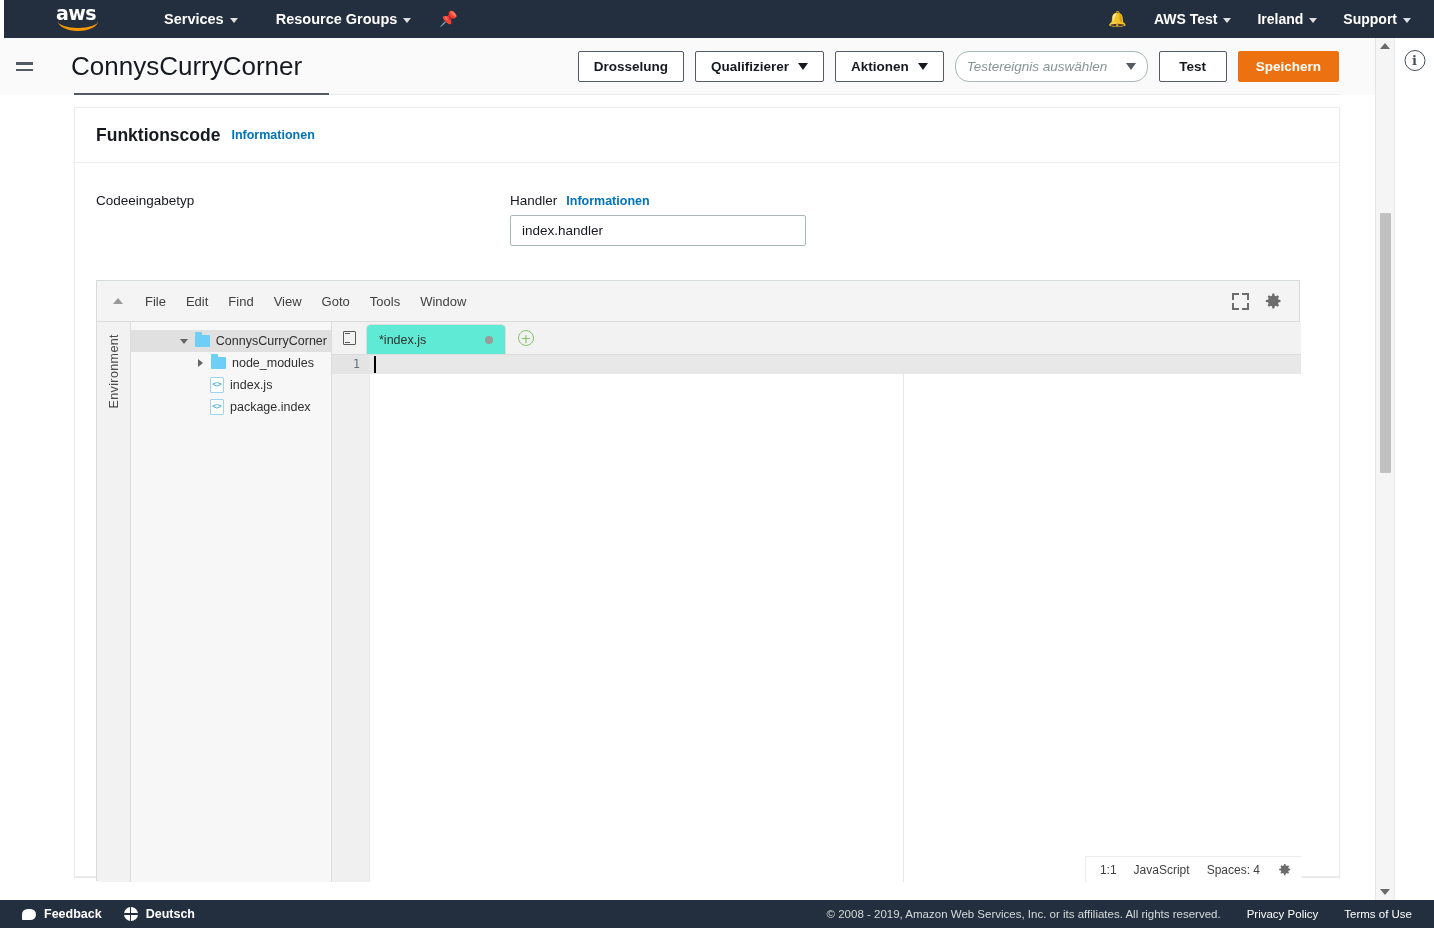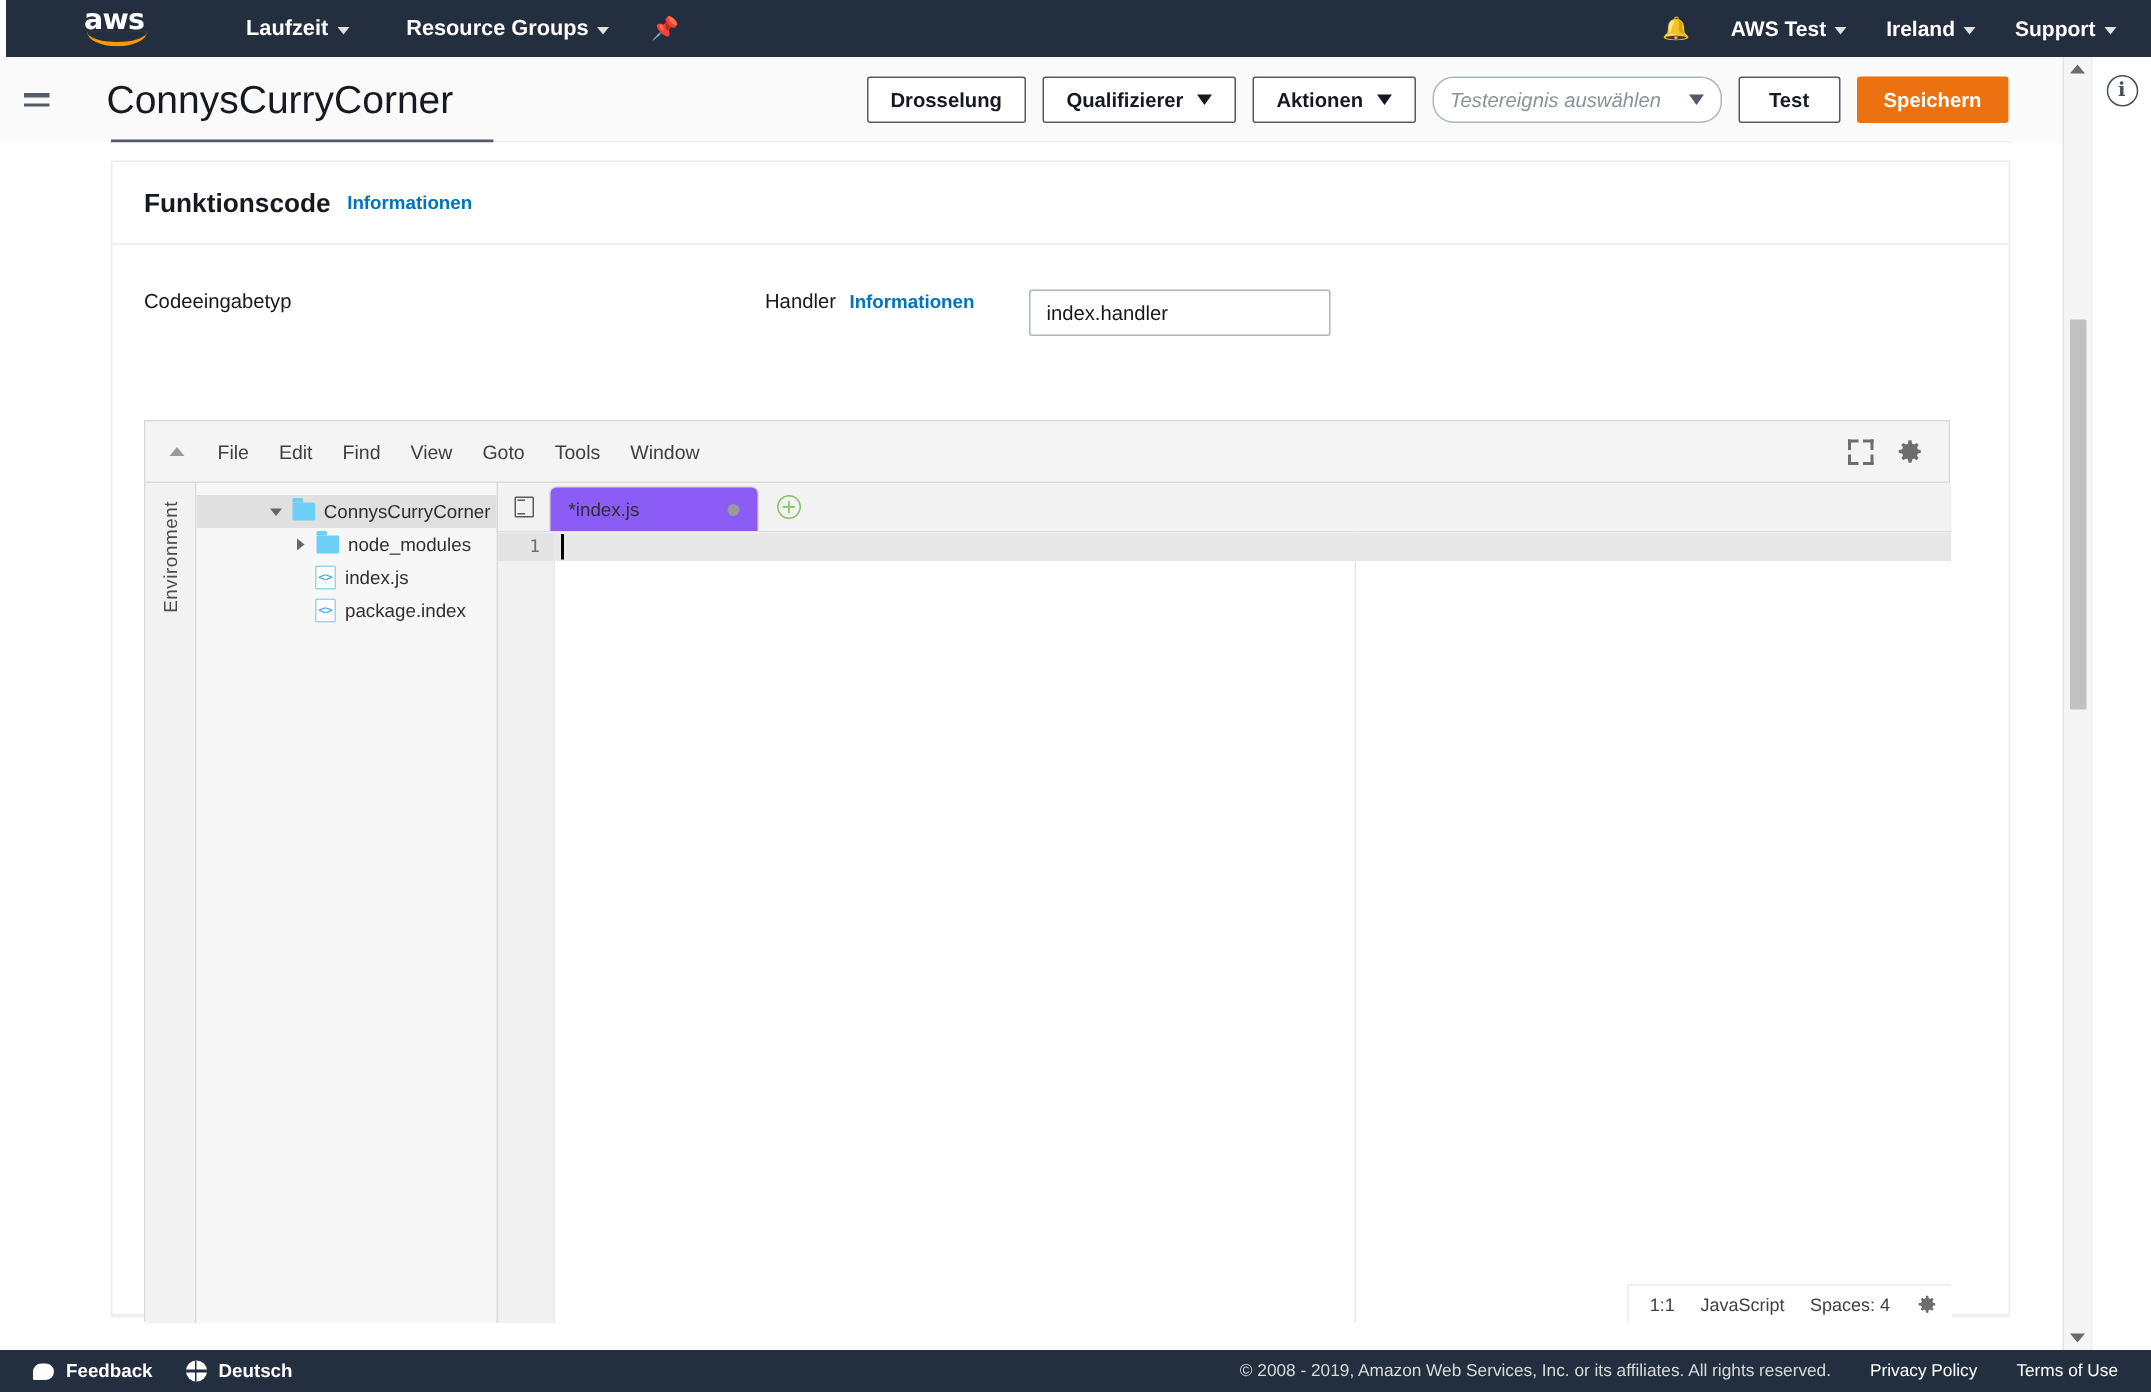--- a/index.html
+++ b/index.html
@@ -149,21 +149,21 @@
     display: flex; align-items: center; padding-left: 21px; gap: 11px;
   }
   #card-title { font-size: 17.5px; font-weight: bold; color: #16191f; }
   .info-link {
     font-size: 12.5px; font-weight: bold; color: #0073bb; cursor: pointer;
   }
 
   #form-row {
     display: flex; padding: 30px 0 0 21px; gap: 0;
   }
-  .field { display: flex; flex-direction: row; gap: 36px; }
+  .field { display: flex; flex-direction: column; }
   #field-codetype { width: 414px; }
   #field-runtime  { width: 414px; }
   #field-handler  { width: 300px; }
   .field-label {
     font-size: 13.5px; color: #16191f; margin-bottom: 7px;
     display: flex; align-items: baseline; gap: 9px;
   }
   .select-box {
     height: 31px; border: 1px solid #aab7b8; border-radius: 2px;
     background: #ffffff; display: flex; align-items: center;
@@ -277,21 +277,21 @@
     width: 13px; height: 14px; border: 1.6px solid #5a5a5a;
     position: relative; border-radius: 1px;
   }
   #tab-tree-toggle .glyph::before {
     content:""; position:absolute; left:1px; top:1.5px;
     width: 5px; height: 8px; border-top:1.5px solid #5a5a5a;
     border-bottom:1.5px solid #5a5a5a;
   }
   .edtab {
     height: 30px; min-width: 140px;
-    background: #8b5cf6; border: 1px solid #dcdcdc; border-bottom: none;
+    background: #5eead4; border: 1px solid #dcdcdc; border-bottom: none;
     border-radius: 5px 5px 0 0;
     display: flex; align-items: center; gap: 10px;
     padding: 0 12px; cursor: pointer; text-align: right;
   }
   .edtab .name { font-size: 12.5px; color: #2f2f2f; }
   .edtab .dot {
     width: 8px; height: 8px; border-radius: 50%; background: #9a9a9a;
     margin-left: auto;
   }
   #tab-add {
@@ -403,21 +403,21 @@
 </style>
 </head>
 <body>
 
 <div id="aws-topnav">
   <div class="aws-logo">
     <div class="wordmark">aws</div>
     <div class="smile"></div>
   </div>
   <div class="topnav-item" id="nav-services">
-    <span>Laufzeit</span>
+    <span>Services</span>
     <i class="caret-down"></i>
   </div>
   <div class="topnav-item" id="nav-resource-groups">
     <span>Resource Groups</span>
     <i class="caret-down"></i>
   </div>
   <div id="nav-pin">📌</div>
   <div id="topnav-right">
     <div id="bell-icon">🔔</div>
     <div class="topnav-right-item">

